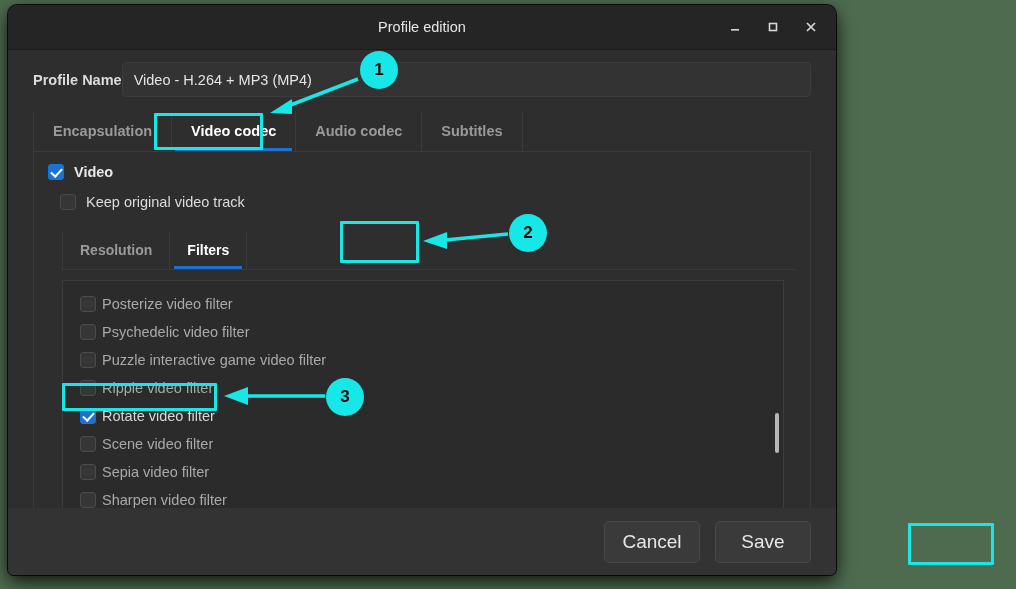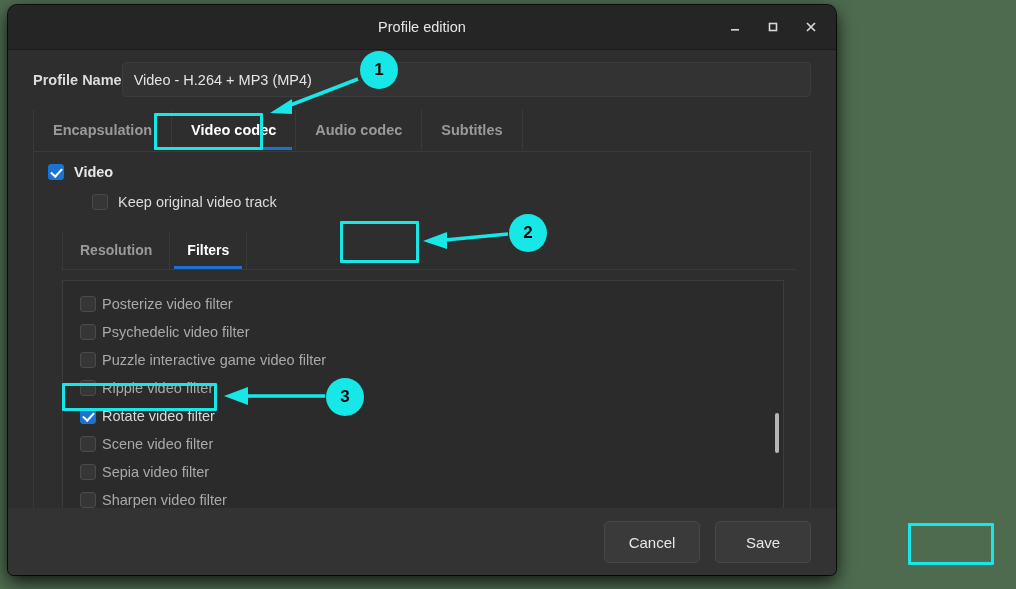--- a/index.html
+++ b/index.html
@@ -101,21 +101,21 @@
     font-family: "Liberation Sans", sans-serif;
     padding: 0 11px;
     box-sizing: border-box;
     outline: none;
   }
 
   
   .tabbar-outer {
     margin: 3px 25px 0 25px;
     display: flex;
-    align-items: flex-start;
+    align-items: center;
     border-bottom: 1px solid #3a3a3a;
     height: 41px;
   }
   .tab {
     position: relative;
     height: 40px;
     display: flex;
     align-items: center;
     padding: 0 19px;
     color: #9a9a9a;
@@ -148,21 +148,21 @@
     background: #2e2e2e;
     padding: 12px 14px 0 14px;
     position: relative;
   }
 
   .chk-row {
     display: flex;
     align-items: flex-end;
     gap: 10px;
   }
-  .chk-row.indent { margin-left: 44px; margin-top: 14px; }
+  .chk-row.indent { margin-left: 12px; margin-top: 14px; }
 
   .cbox {
     width: 16px;
     height: 16px;
     border-radius: 3px;
     box-sizing: border-box;
     flex: none;
     position: relative;
   }
   .cbox.off {
@@ -280,21 +280,21 @@
     gap: 15px;
     box-sizing: border-box;
   }
   .btn {
     min-width: 96px;
     height: 42px;
     background: #3a3a3a;
     border: 1px solid #484848;
     border-radius: 5px;
     color: #e6e6e6;
-    font-size: 15px;
+    font-size: 19px;
     font-family: "Liberation Sans", sans-serif;
     display: flex;
     align-items: center;
     justify-content: center;
     cursor: default;
     box-sizing: border-box;
   }
 
   
   .overlay {

